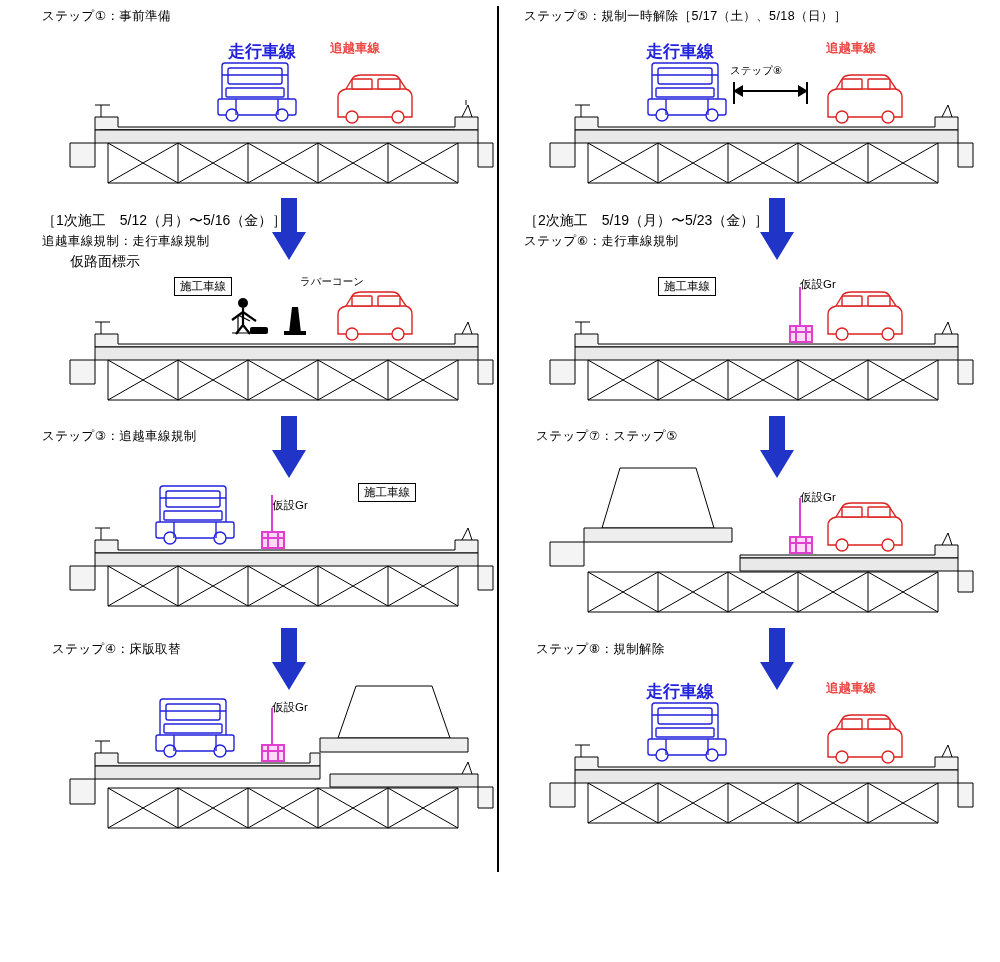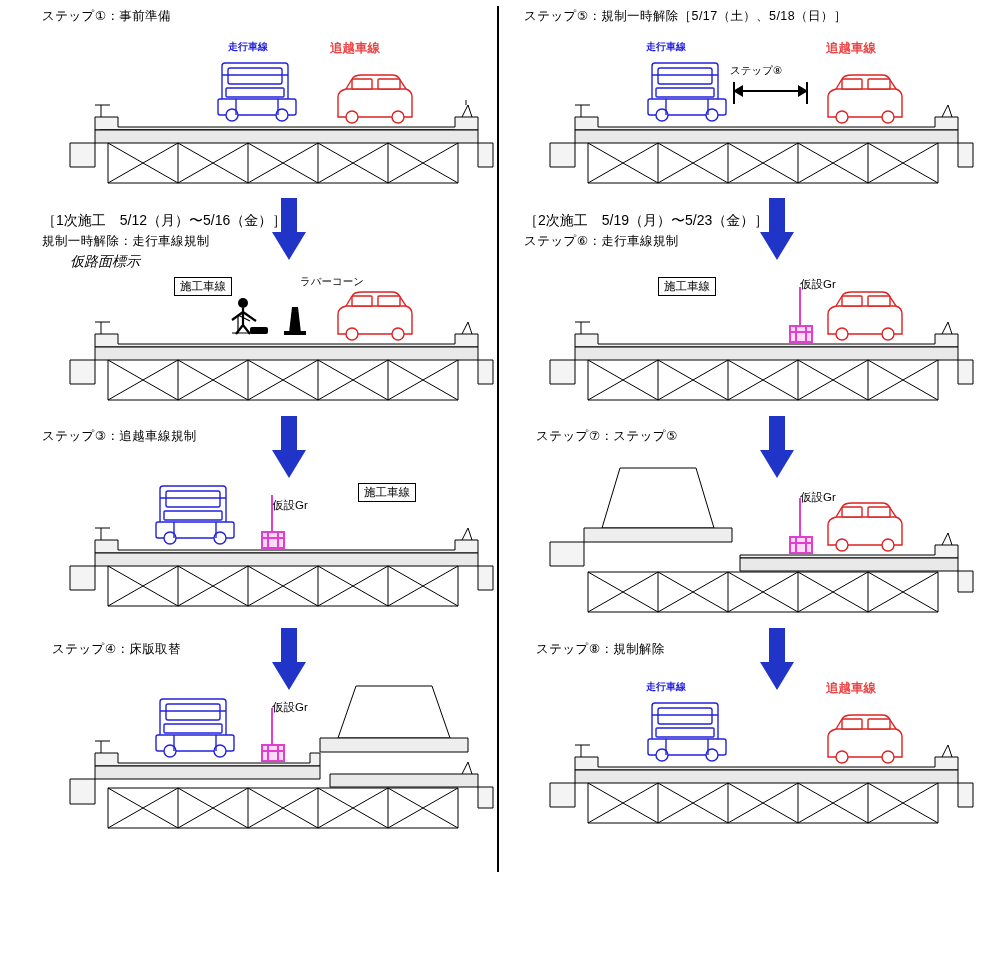--- a/index.html
+++ b/index.html
@@ -12,21 +12,21 @@
   .divider{position:absolute;left:497px;top:6px;width:2px;height:866px;background:#000;}
   .col{position:absolute;top:0;width:497px;height:880px;}
   .col-left{left:0;}
   .col-right{left:500px;}
 
   .step{position:absolute;}
   .steptitle{
     position:absolute;font-size:12.5px;white-space:nowrap;letter-spacing:0.4px;
   }
   .subtitle{position:absolute;font-size:14px;white-space:nowrap;}
-  .lane-blue{position:absolute;font-size:10px;color:#2222dd;font-weight:bold;white-space:nowrap;}
+  .lane-blue{position:absolute;font-size:17px;color:#2222dd;font-weight:bold;white-space:nowrap;}
   .lane-red{position:absolute;font-size:12.5px;color:#ef4444;font-weight:bold;white-space:nowrap;}
   .boxlabel{
     position:absolute;font-size:11.5px;border:1px solid #000;padding:1px 5px;
     background:#fff;white-space:nowrap;
   }
   .plainlabel{position:absolute;font-size:10.5px;white-space:nowrap;}
   .gr-label{position:absolute;font-size:11.5px;white-space:nowrap;}
 
   .arrow{position:absolute;width:34px;height:62px;}
   .arrow .shaft{position:absolute;left:9px;top:0;width:16px;height:38px;background:#2034c8;}
@@ -105,22 +105,22 @@
       </svg>
 
       <div class="arrow" style="left:272px;top:198px;">
         <div class="shaft"></div>
           <div class="head"></div>
       </div>
     </div>
 
     <div class="step">
       <div class="subtitle" style="left:42px;top:212px;">［1次施工　5/12（月）〜5/16（金）］</div>
-      <div class="steptitle" style="left:42px;top:233px;">規制一時解除：走行車線規制</div>
-      <div class="subtitle" style="left:70px;top:253px;font-style:italic;">仮路面標示</div>
+      <div class="steptitle" style="left:42px;top:233px;">追越車線規制：走行車線規制</div>
+      <div class="subtitle" style="left:70px;top:253px;">仮路面標示</div>
 
       <div class="boxlabel" style="left:174px;top:277px;">施工車線</div>
       <div class="plainlabel" style="left:300px;top:275px;">ラバーコーン</div>
 
       <svg class="bridge" style="left:0px;top:285px;" width="497" height="130" viewBox="0 0 497 130">
         <g stroke="#000" fill="none" stroke-width="1">
           <path d="M95,62 L95,49 L118,49 L118,59 L455,59 L455,49 L478,49 L478,62 Z" fill="#f2f2f2"></path>
           <path d="M95,62 L478,62 L478,75 L95,75 Z" fill="#e9e9e9"></path>
           <path d="M108,75 L108,115 M178,75 L178,115 M248,75 L248,115 M318,75 L318,115 M388,75 L388,115 M458,75 L458,115"></path>
           <path d="M108,115 L458,115"></path>

